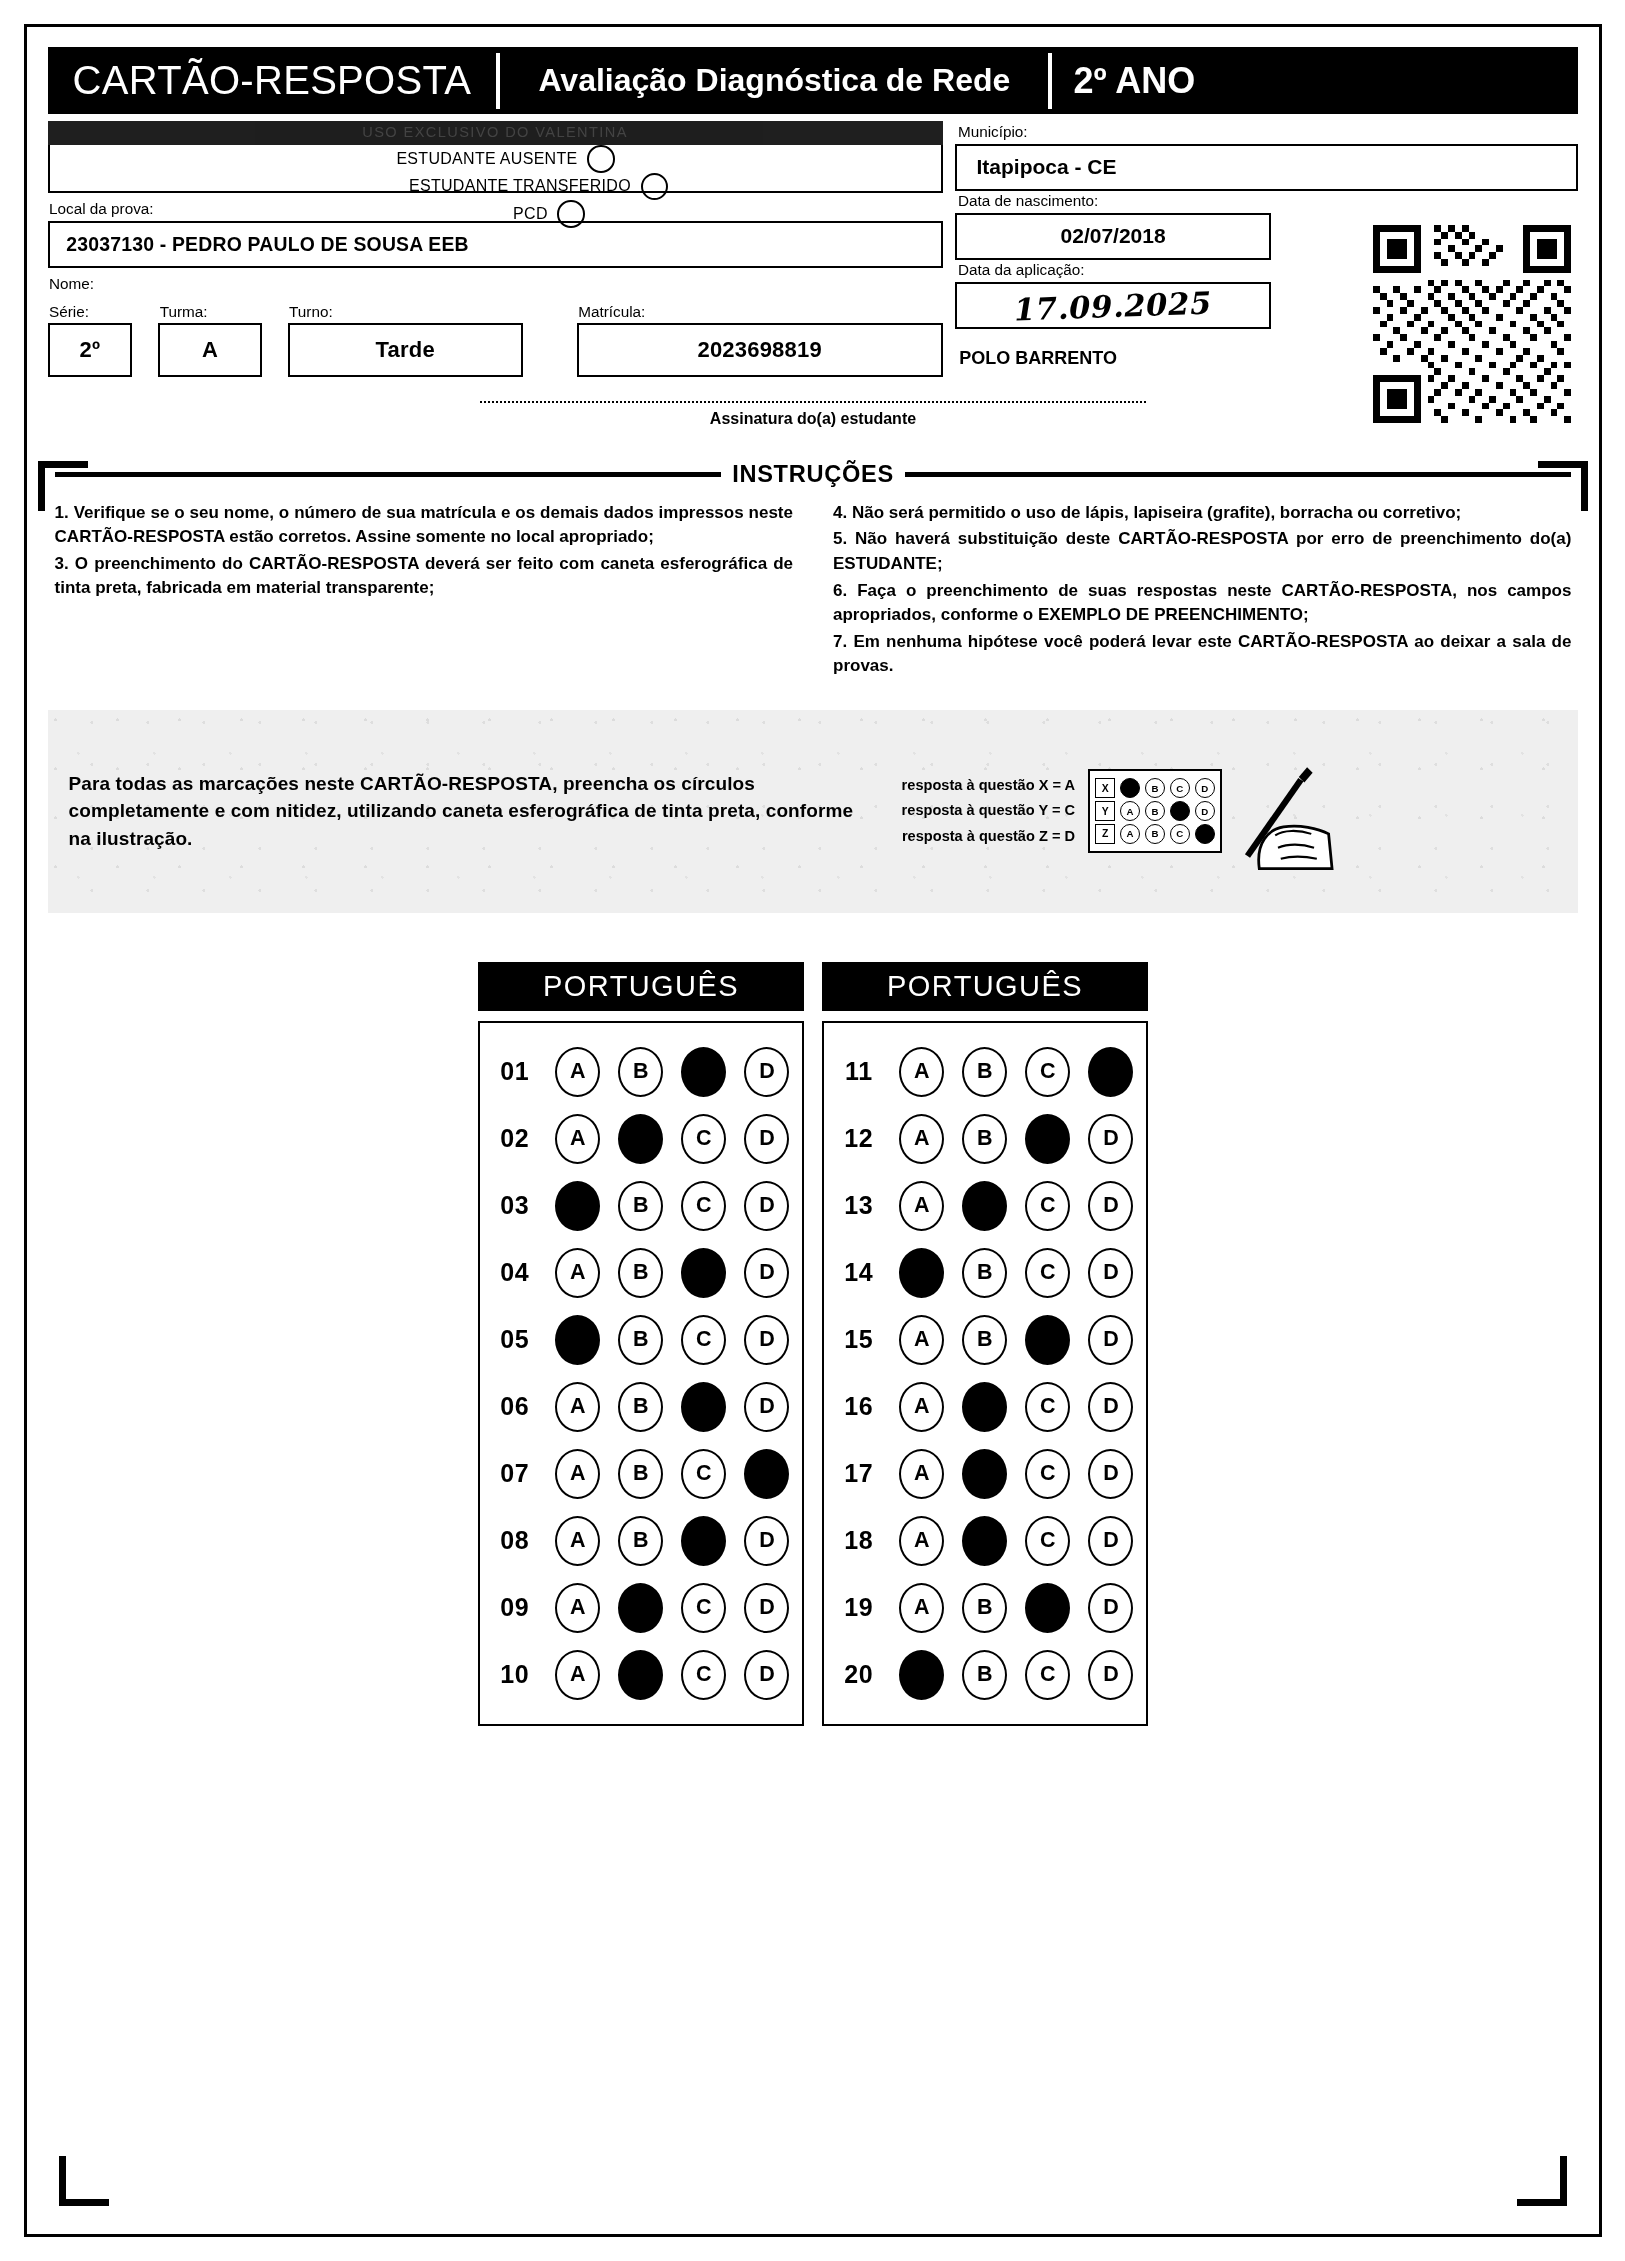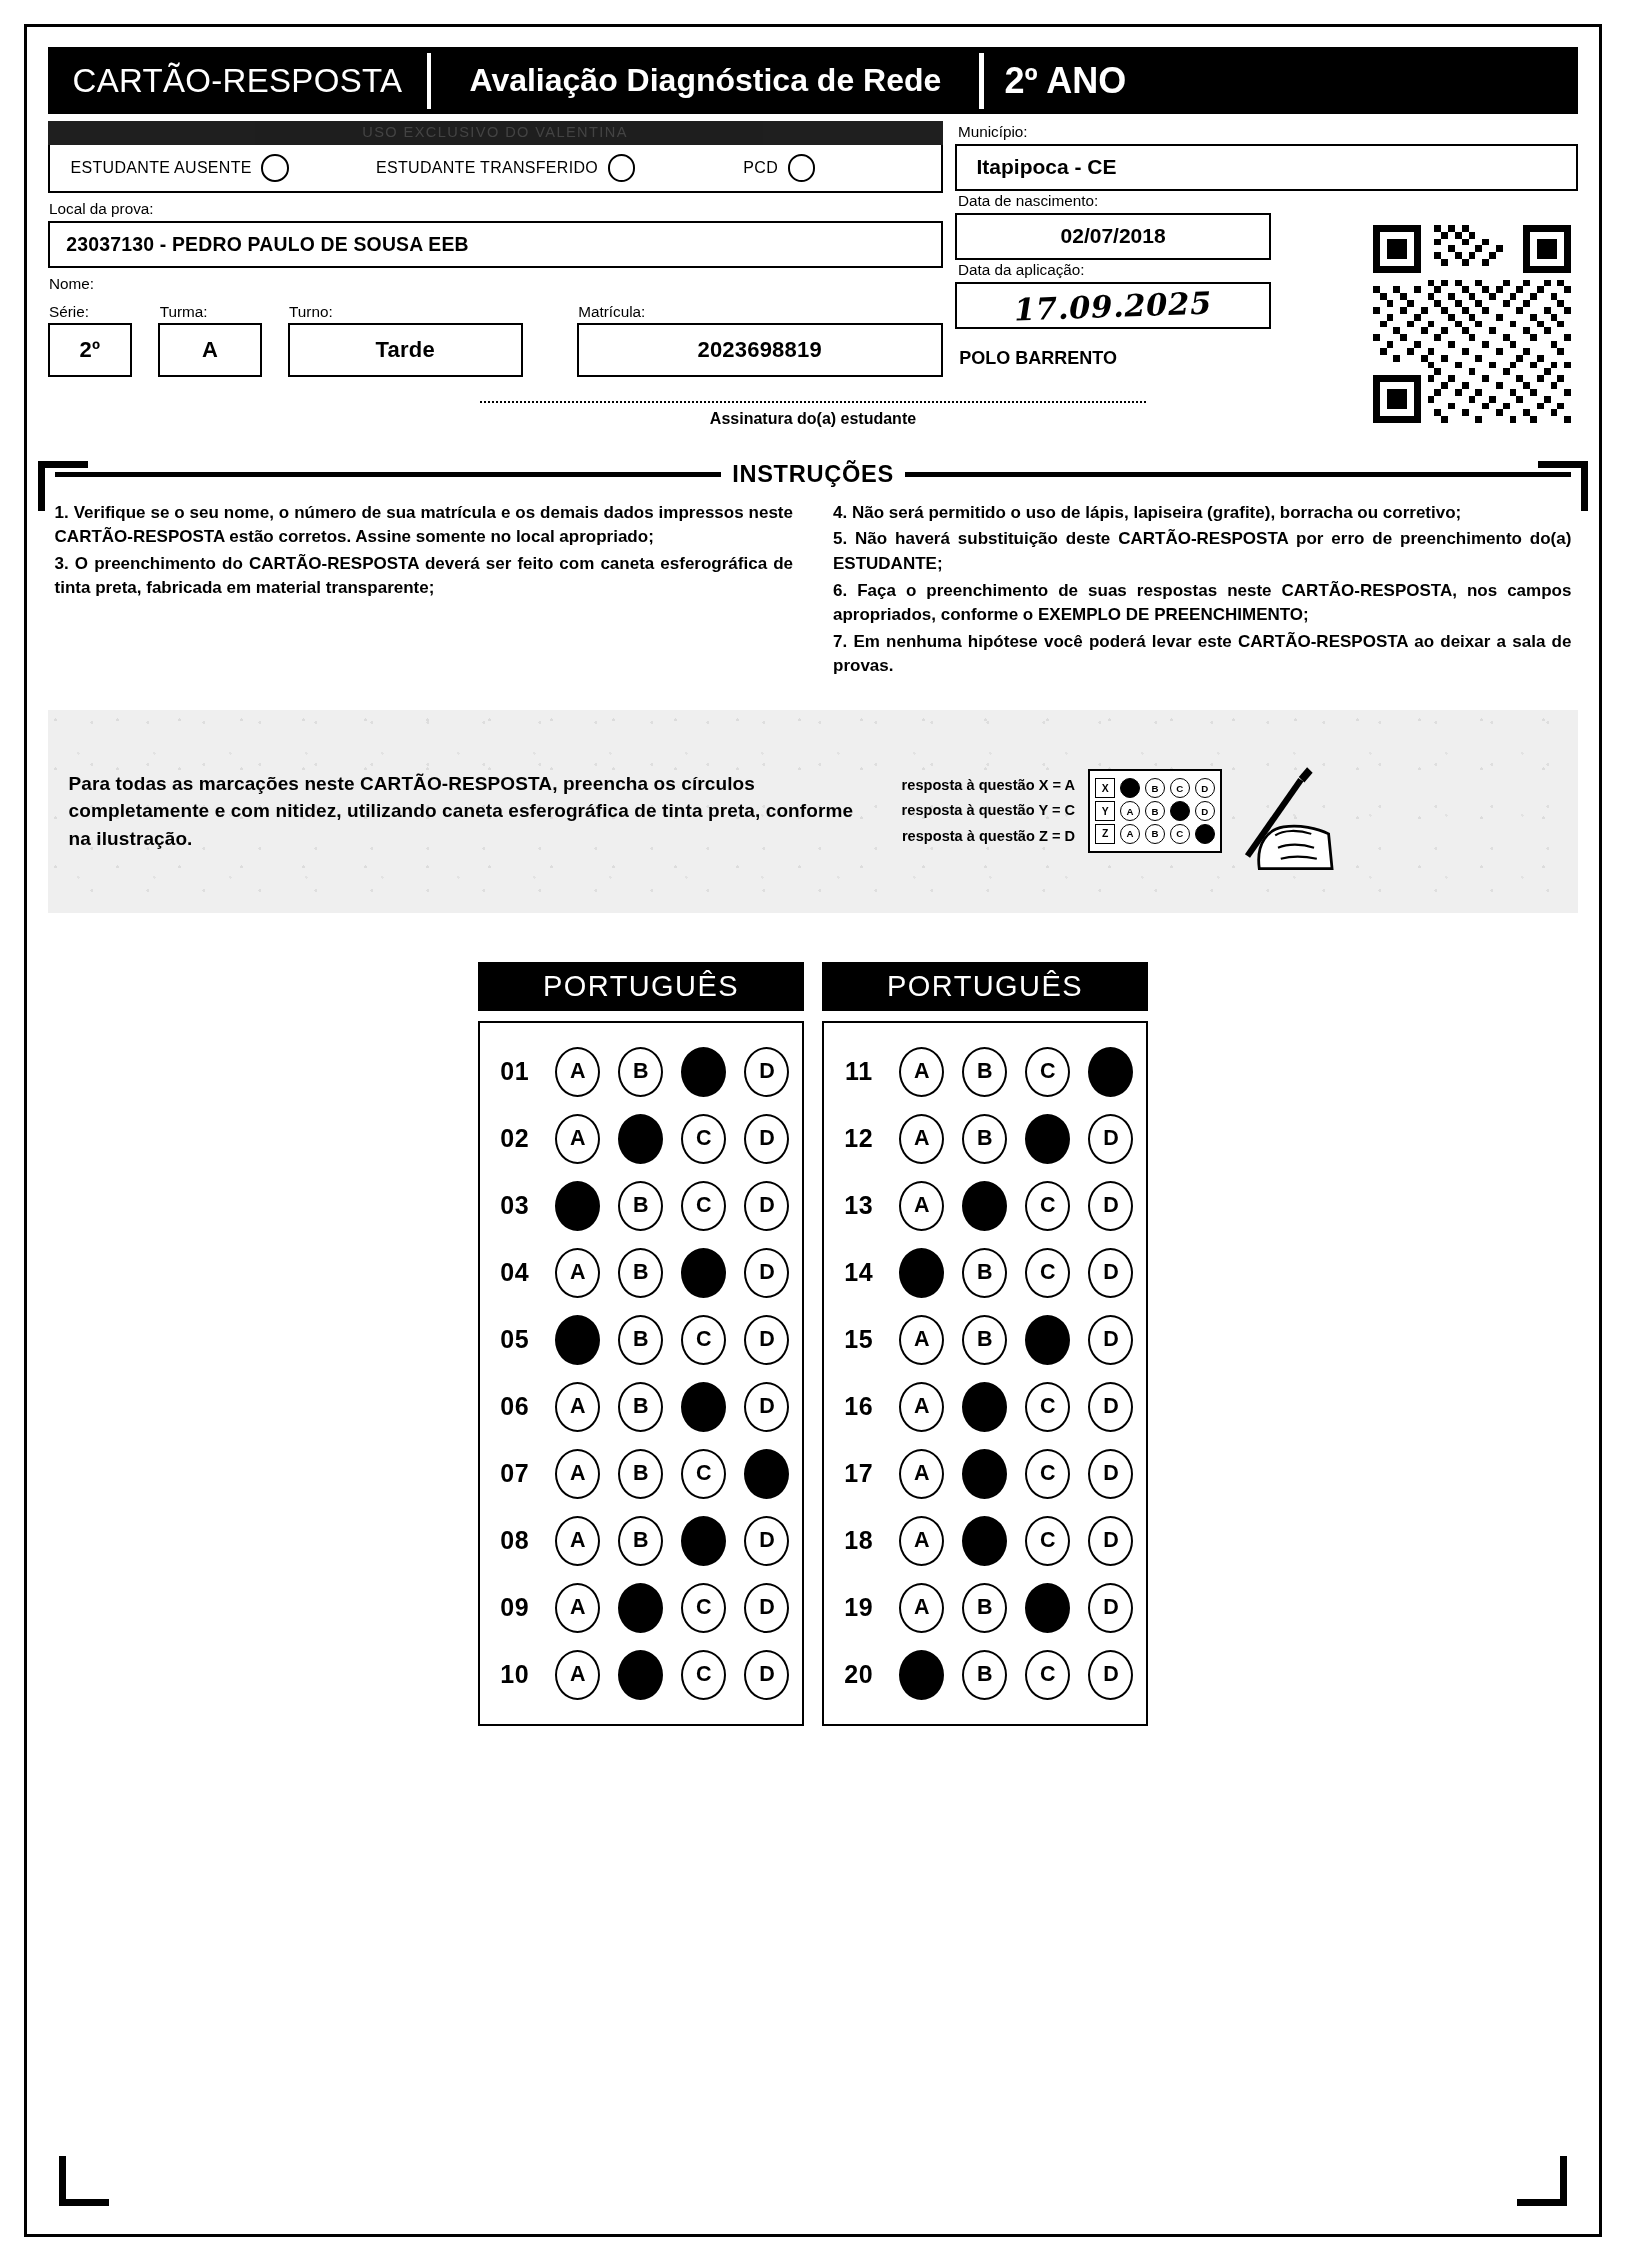--- a/index.html
+++ b/index.html
@@ -34,21 +34,21 @@
     align-items: stretch;
     background: #000;
     color: #fff;
     height: 67px;
     margin: 5.6px 0 7px 0;
   }
   .topbar .t1 {
     display: flex;
     align-items: center;
     padding: 0 25px;
-    font-size: 33px;
+    font-size: 40px;
     letter-spacing: 0.3px;
   }
   .topbar .sep {
     width: 4.2px;
     background: #fff;
     margin: 5.6px 0;
   }
   .topbar .t2 {
     display: flex;
     align-items: center;
@@ -83,20 +83,21 @@
     opacity: 0.88;
   }
   .absent-row {
     border: 2.1px solid #000;
     border-top: none;
     height: 46px;
     display: flex;
     align-items: center;
     font-size: 16px;
     letter-spacing: 0.3px;
+    flex-direction: column;
   }
   .absent-opt {
     display: flex;
     align-items: center;
     gap: 9.7px;
   }
   .absent-row .o1 { margin-left: 21px; }
   .absent-row .o2 { margin-left: 87px; }
   .absent-row .o3 { margin-left: 108px; }
   .circ {

